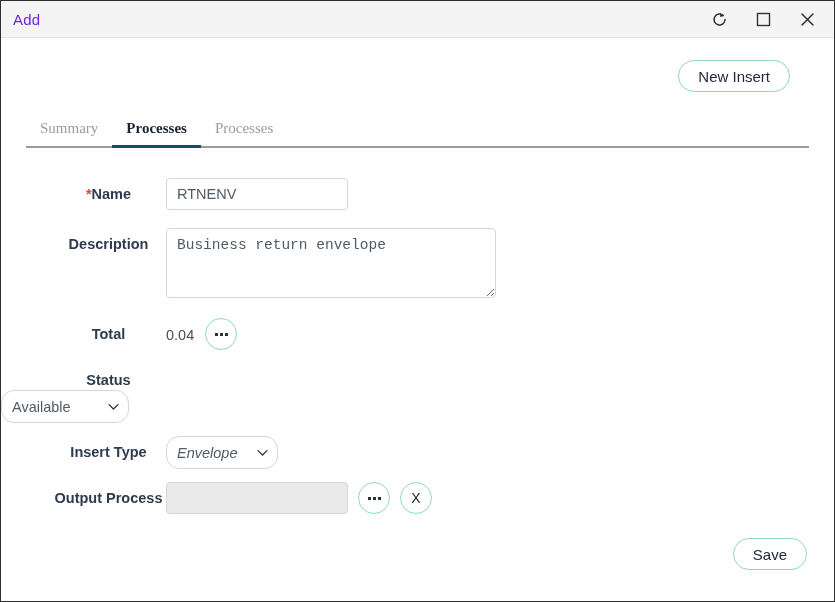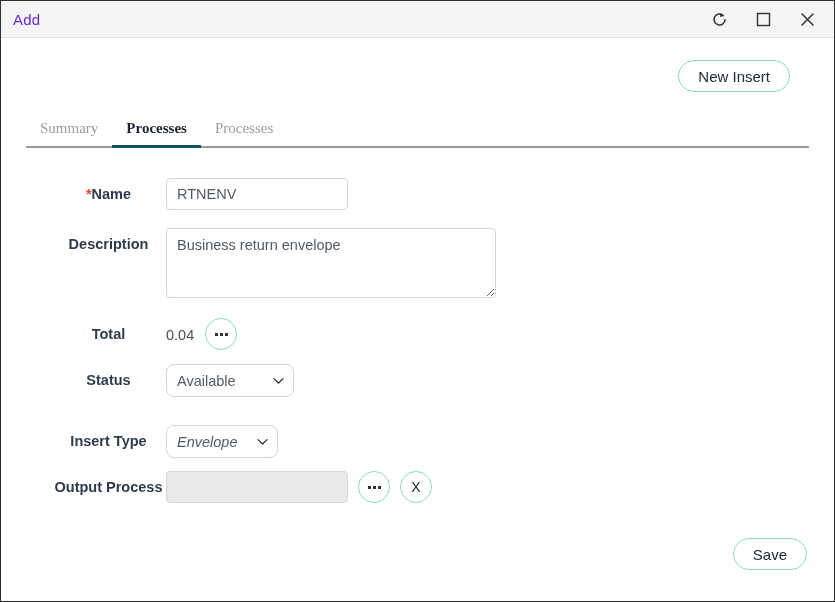--- a/index.html
+++ b/index.html
@@ -170,33 +170,33 @@
 
   .textarea-input {
     box-sizing: border-box;
     width: 330px;
     height: 70px;
     padding: 8px 10px;
     border: 1px solid #d3d6da;
     border-radius: 4px;
     background: #ffffff;
     color: #4f5b66;
-    font-family: Liberation Sans, sans-serif;
+    font-family: Liberation Mono, monospace;
     font-size: 14.5px;
     resize: both;
     outline: none;
     overflow: hidden;
   }
 
   .select-input {
     box-sizing: border-box;
     height: 33px;
     padding: 0 28px 0 10px;
     border: 1px solid #d3d6da;
-    border-radius: 8px;
+    border-radius: 13px;
     background-color: #ffffff;
     color: #4f5b66;
     font-family: "Liberation Sans", sans-serif;
     font-size: 14.5px;
     outline: none;
     cursor: pointer;
     appearance: none;
     -webkit-appearance: none;
   }
   .select-wrap {
@@ -326,21 +326,21 @@
           <button class="circle-btn">
             <span class="dots">
                 <i></i>
                 <i></i>
                 <i></i>
               </span>
           </button>
         </div>
       </div>
 
-      <div class="field-row" style="margin-bottom:28px;">
+      <div class="field-row" style="margin-bottom:13px;flex-direction:column;">
         <div class="field-label">Status</div>
         <div class="field-control">
           <span class="select-wrap">
             <select class="select-input select-status">
               <option>Available</option>
             </select>
             <span class="chev">
               <svg width="11" height="8" viewBox="0 0 11 8" fill="none">
                 <path d="M1 1.6 L5.5 6 L10 1.6" stroke="#2b3240" stroke-width="1.3" fill="none" stroke-linecap="round"></path>
               </svg>

